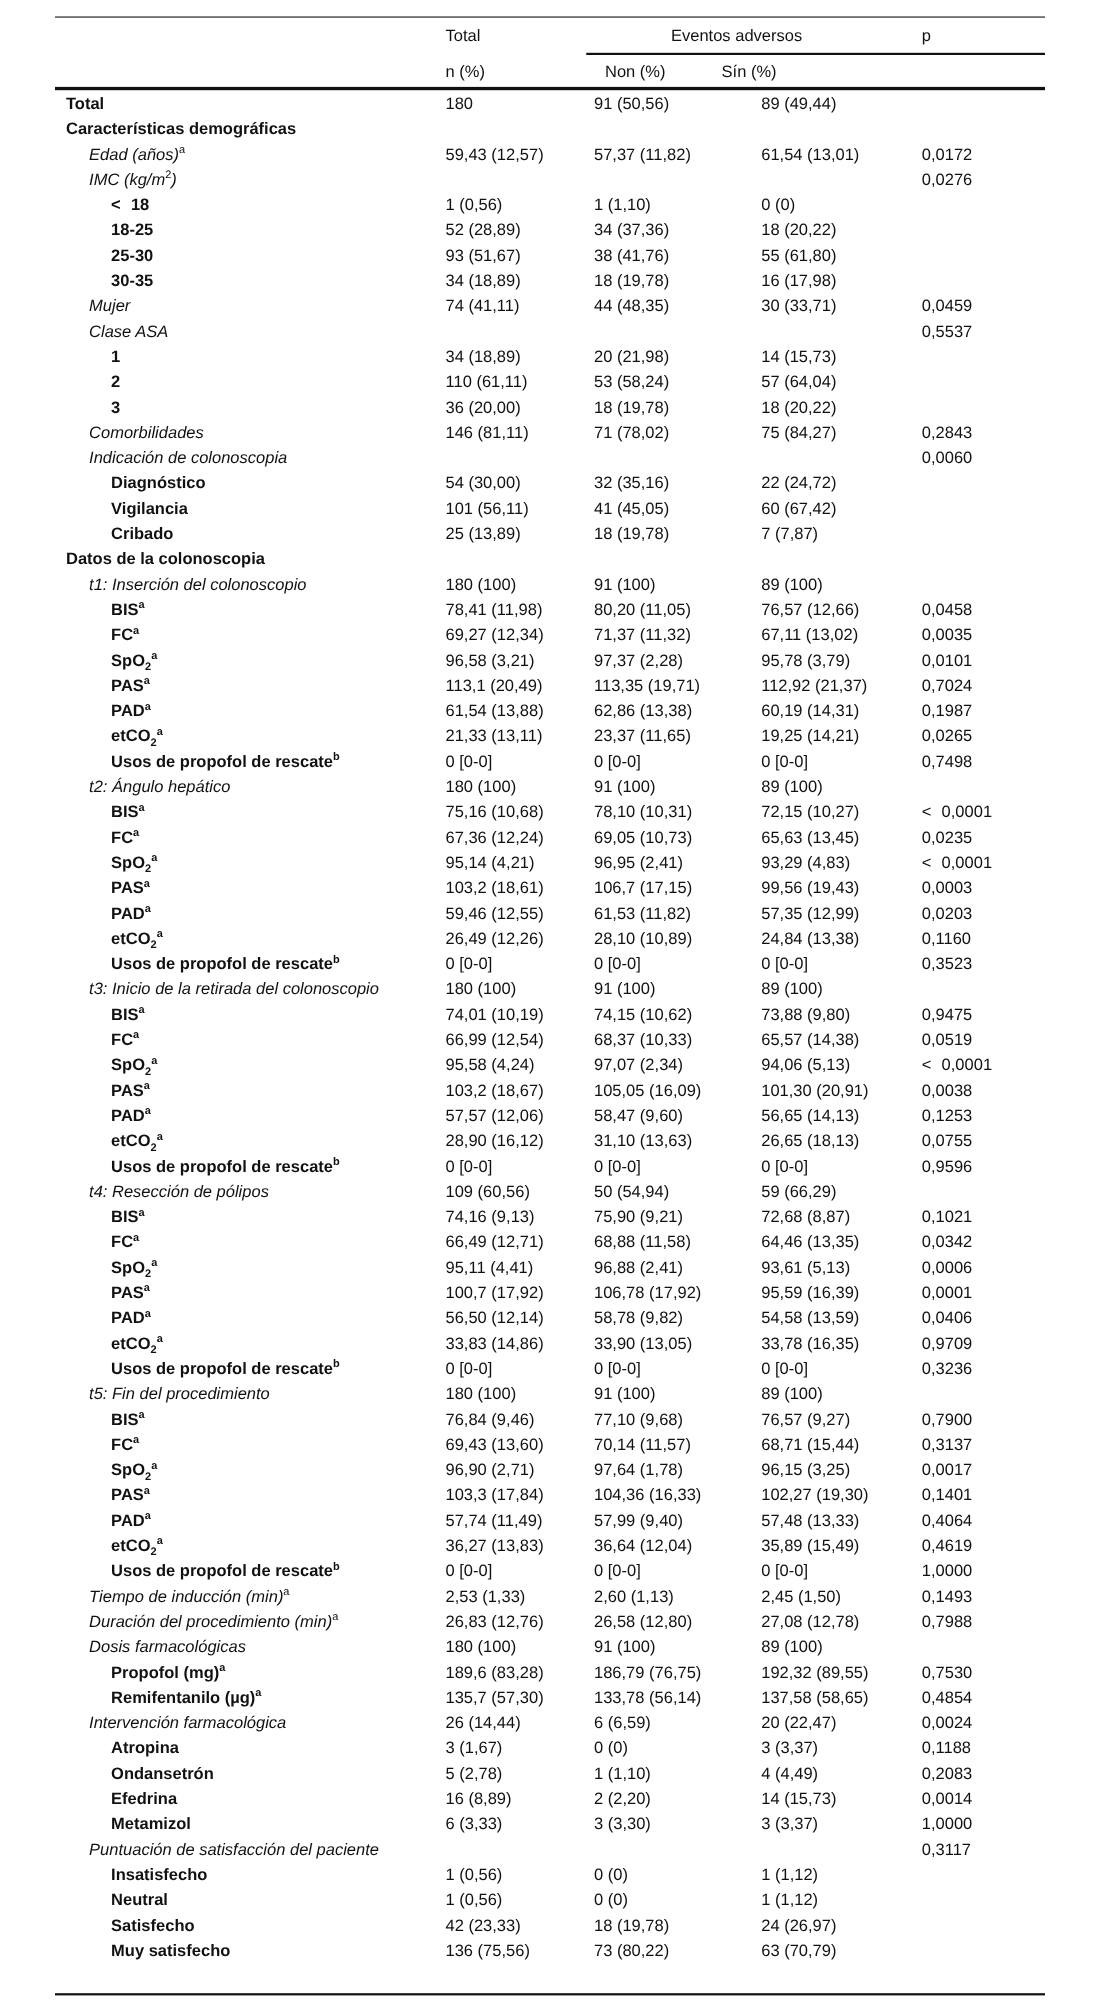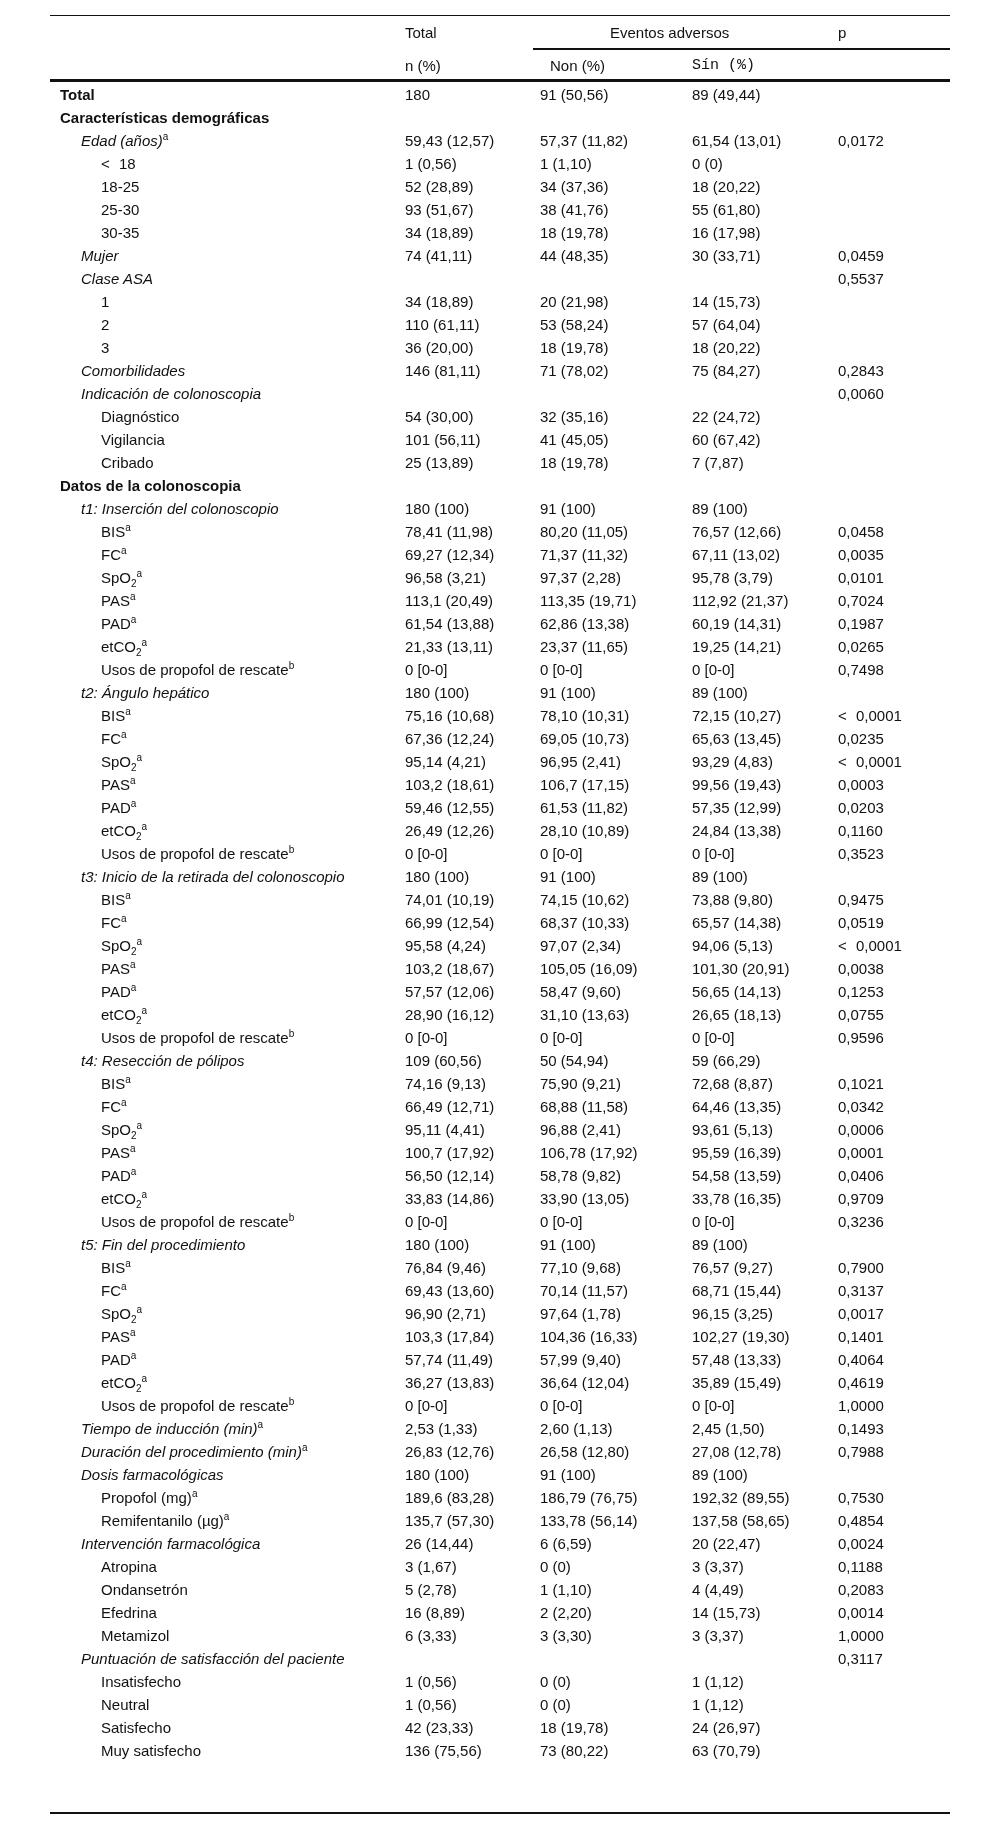--- a/index.html
+++ b/index.html
@@ -14,21 +14,21 @@
   .rule.top { left: 0; top: 0; width: 900px; height: 1px; }
   .rule.sub { left: 483px; top: 33px; width: 417px; height: 2px; }
   .rule.head { left: 0; top: 64px; width: 900px; height: 3px; }
   .rule.bottom { left: 0; width: 900px; height: 2px; }
   .hcell { position: absolute; font-size: 15px; line-height: 18px; white-space: nowrap; }
   .rows { position: absolute; left: 0; top: 68px; width: 900px; }
   .row { position: relative; height: 23px; font-size: 15px; line-height: 23px; white-space: nowrap; }
   .row .c { position: absolute; top: 0; }
   .row .lab { left: 10px; }
   .row.l1 .lab { left: 31px; font-style: italic; }
-  .row.l2 .lab { left: 51px; }
+  .row.l2 .lab { left: 51px; font-weight: bold; }
   .row.l0 .lab { font-weight: bold; }
   .row .t { left: 355px; }
   .row .n { left: 490px; }
   .row .s { left: 642px; }
   .row .p { left: 788px; }
   sup { font-size: 10px; line-height: 0; vertical-align: 6px; font-style: normal; }
   .row.l1 sup { font-style: normal; }
   sub { font-size: 10px; line-height: 0; vertical-align: -4px; }
   .lt { display: inline-block; width: 18px; }
 </style>
@@ -36,21 +36,21 @@
 <body>
 
 <div id="tbl">
   <div class="rule top"></div>
   <div class="hcell" style="left:355px; top:9px;">Total</div>
   <div class="hcell" style="left:560px; top:9px;">Eventos adversos</div>
   <div class="hcell" style="left:788px; top:9px;">p</div>
   <div class="rule sub"></div>
   <div class="hcell" style="left:355px; top:42px;">n (%)</div>
   <div class="hcell" style="left:490px; top:42px;margin-left:10px;">Non (%)</div>
-  <div class="hcell" style="left:642px; top:42px;font-family:Liberation Mono, monospace;">Sín (%)</div>
+  <div class="hcell" style="left:606px; top:42px;">Sín (%)</div>
   <div class="rule head"></div>
 
   <div class="rows" id="rows">
       <div class="row l0">
         <span class="c lab"><span>Total</span></span>
         <span class="c t">180</span>
         <span class="c n">91 (50,56)</span>
         <span class="c s">89 (49,44)</span>
         <span class="c p"><span></span></span>
       </div>
@@ -61,20 +61,27 @@
         <span class="c s"></span>
         <span class="c p"><span></span></span>
       </div>
       <div class="row l1">
         <span class="c lab"><span>Edad (años)</span><sup>a</sup></span>
         <span class="c t">59,43 (12,57)</span>
         <span class="c n">57,37 (11,82)</span>
         <span class="c s">61,54 (13,01)</span>
         <span class="c p"><span>0,0172</span></span>
       </div>
+      <div class="row l1">
+        <span class="c lab"><span>IMC (kg/m</span><sup>2</sup><span>)</span></span>
+        <span class="c t"></span>
+        <span class="c n"></span>
+        <span class="c s"></span>
+        <span class="c p"><span>0,0276</span></span>
+      </div>
       <div class="row l2">
         <span class="c lab"><span class="lt">&lt;</span><span>18</span></span>
         <span class="c t">1 (0,56)</span>
         <span class="c n">1 (1,10)</span>
         <span class="c s">0 (0)</span>
         <span class="c p"><span></span></span>
       </div>
       <div class="row l2">
         <span class="c lab"><span>18-25</span></span>
         <span class="c t">52 (28,89)</span>

